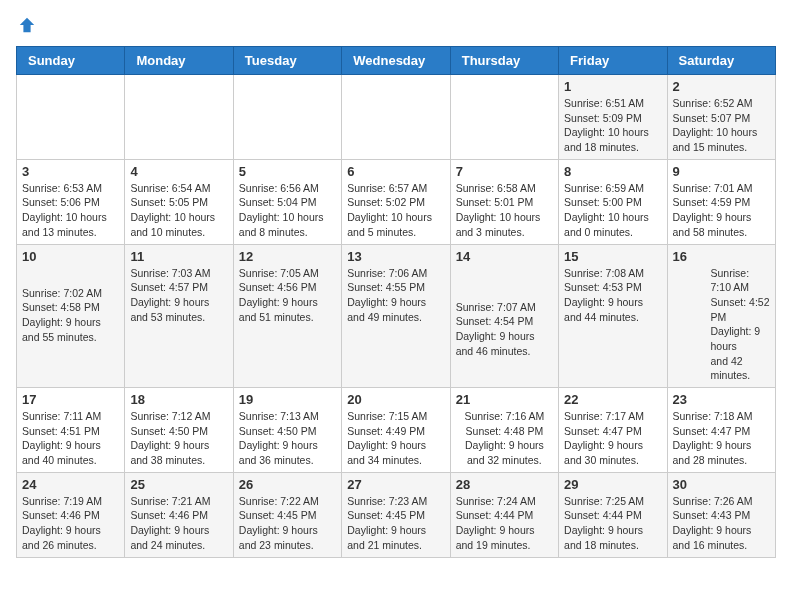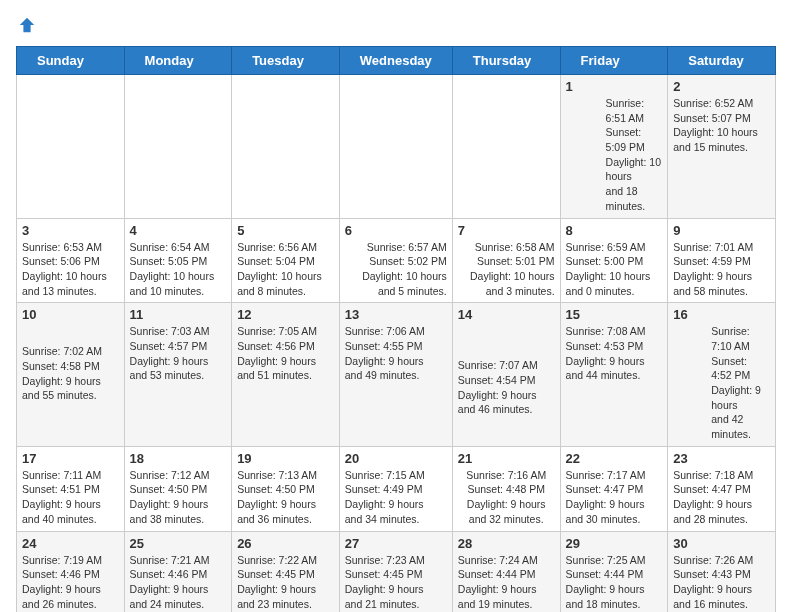--- a/index.html
+++ b/index.html
@@ -50,21 +50,21 @@
     .calendar {
       width: 100%;
       border-collapse: collapse;
       border: 1px solid #ccc;
     }
     .calendar th {
       background-color: #2a7cc7;
       color: #fff;
       font-size: 13px;
       font-weight: bold;
-      padding: 6px 20px;
+      padding: 6px 11px;
       text-align: left;
       border: 1px solid #1a5fa0;
     }
     .calendar td {
       vertical-align: top;
       border: 1px solid #ccc;
       padding: 4px 5px;
       width: 108px;
       min-height: 80px;
       font-size: 11px;
@@ -125,21 +125,21 @@
   </thead>
   <tbody id="calendar-body">
   <tr>
         <td class="empty-cell"></td>
         <td class="empty-cell"></td>
         <td class="empty-cell"></td>
         <td class="empty-cell"></td>
         <td class="empty-cell"></td>
         <td>
           <span class="day-num">1</span>
-          <div class="day-info" style="white-space: pre-line; margin-left: 40px;">Sunrise: 6:51 AM
+          <div class="day-info" style="white-space: pre-line;">Sunrise: 6:51 AM
 Sunset: 5:09 PM
 Daylight: 10 hours
 and 18 minutes.</div>
         </td>
         <td>
           <span class="day-num">2</span>
           <div class="day-info" style="white-space: pre-line;">Sunrise: 6:52 AM
 Sunset: 5:07 PM
 Daylight: 10 hours
 and 15 minutes.</div>
@@ -162,28 +162,28 @@
         </td>
         <td>
           <span class="day-num">5</span>
           <div class="day-info" style="white-space: pre-line;">Sunrise: 6:56 AM
 Sunset: 5:04 PM
 Daylight: 10 hours
 and 8 minutes.</div>
         </td>
         <td>
           <span class="day-num">6</span>
-          <div class="day-info" style="white-space: pre-line; text-align: right;">Sunrise: 6:57 AM
+          <div class="day-info" style="white-space: pre-line;">Sunrise: 6:57 AM
 Sunset: 5:02 PM
 Daylight: 10 hours
 and 5 minutes.</div>
         </td>
         <td>
           <span class="day-num">7</span>
-          <div class="day-info" style="white-space: pre-line; text-align: right;">Sunrise: 6:58 AM
+          <div class="day-info" style="white-space: pre-line;">Sunrise: 6:58 AM
 Sunset: 5:01 PM
 Daylight: 10 hours
 and 3 minutes.</div>
         </td>
         <td>
           <span class="day-num">8</span>
           <div class="day-info" style="white-space: pre-line;">Sunrise: 6:59 AM
 Sunset: 5:00 PM
 Daylight: 10 hours
 and 0 minutes.</div>

